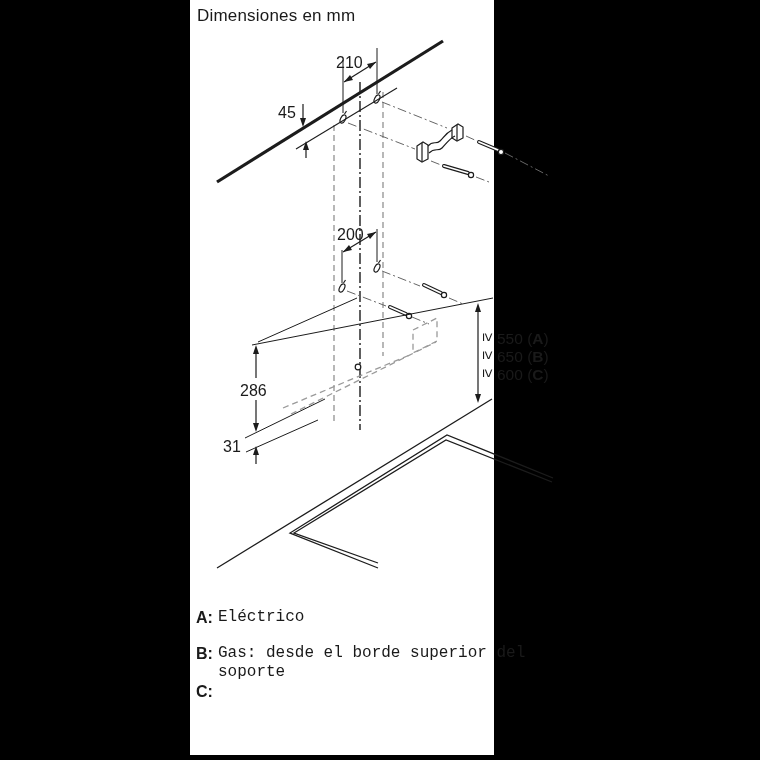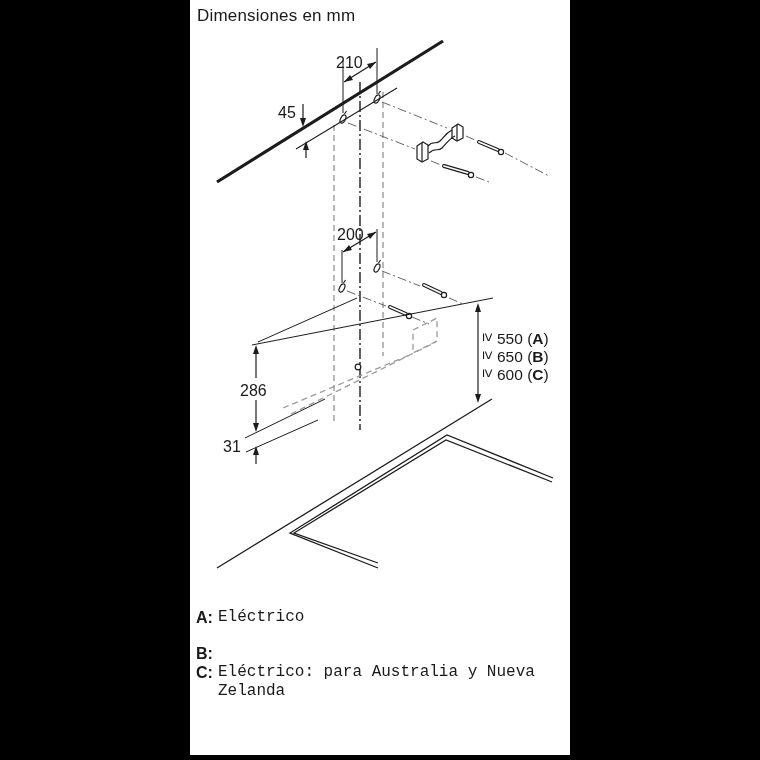--- a/index.html
+++ b/index.html
@@ -1,16 +1,16 @@
 <!DOCTYPE html>
 <html><head>
 <meta charset="utf-8">
 <style>
   html,body{margin:0;padding:0;width:760px;height:760px;background:#000;overflow:hidden;}
-  .paper{position:absolute;left:190px;top:0;width:380px;height:755px;background:#ffffff;}
+  .paper{position:absolute;left:190px;top:0;width:304px;height:755px;background:#ffffff;}
   .title{position:absolute;left:7px;top:6px;font-family:"Liberation Sans",sans-serif;
          font-size:17px;color:#1a1a1a;letter-spacing:0.2px;}
   svg{position:absolute;left:0;top:0;}
   svg text{font-family:"Liberation Sans",sans-serif;fill:#1a1a1a;font-size:16px;}
   svg text.spec{font-size:15.5px;}
   .b{font-weight:bold;}
   .legend{position:absolute;left:6px;top:608px;width:366px;
           font-family:"Liberation Sans",sans-serif;font-size:16px;color:#1a1a1a;line-height:19px;}
   .lrow{display:flex;}
   .lrow .lab{flex:none;width:22px;font-weight:bold;}
@@ -181,24 +181,21 @@
   <div class="legend">
     <div class="lrow gap">
       <span class="lab">A:</span>
       <span class="txt">
         <span class="lline">Eléctrico</span>
       </span>
     </div>
     <div class="lrow">
       <span class="lab">B:</span>
       <span class="txt">
+        <span class="lline">Gas: desde el borde superior del soporte</span>
       </span>
     </div>
     <div class="lrow">
       <span class="lab">C:</span>
-      <span class="txt">
-        <span class="lline">Eléctrico: para Australia y Nueva</span>
-        <span class="lline">Zelanda</span>
-      </span>
     </div>
   </div>
 
 </div>
 
 </body></html>

